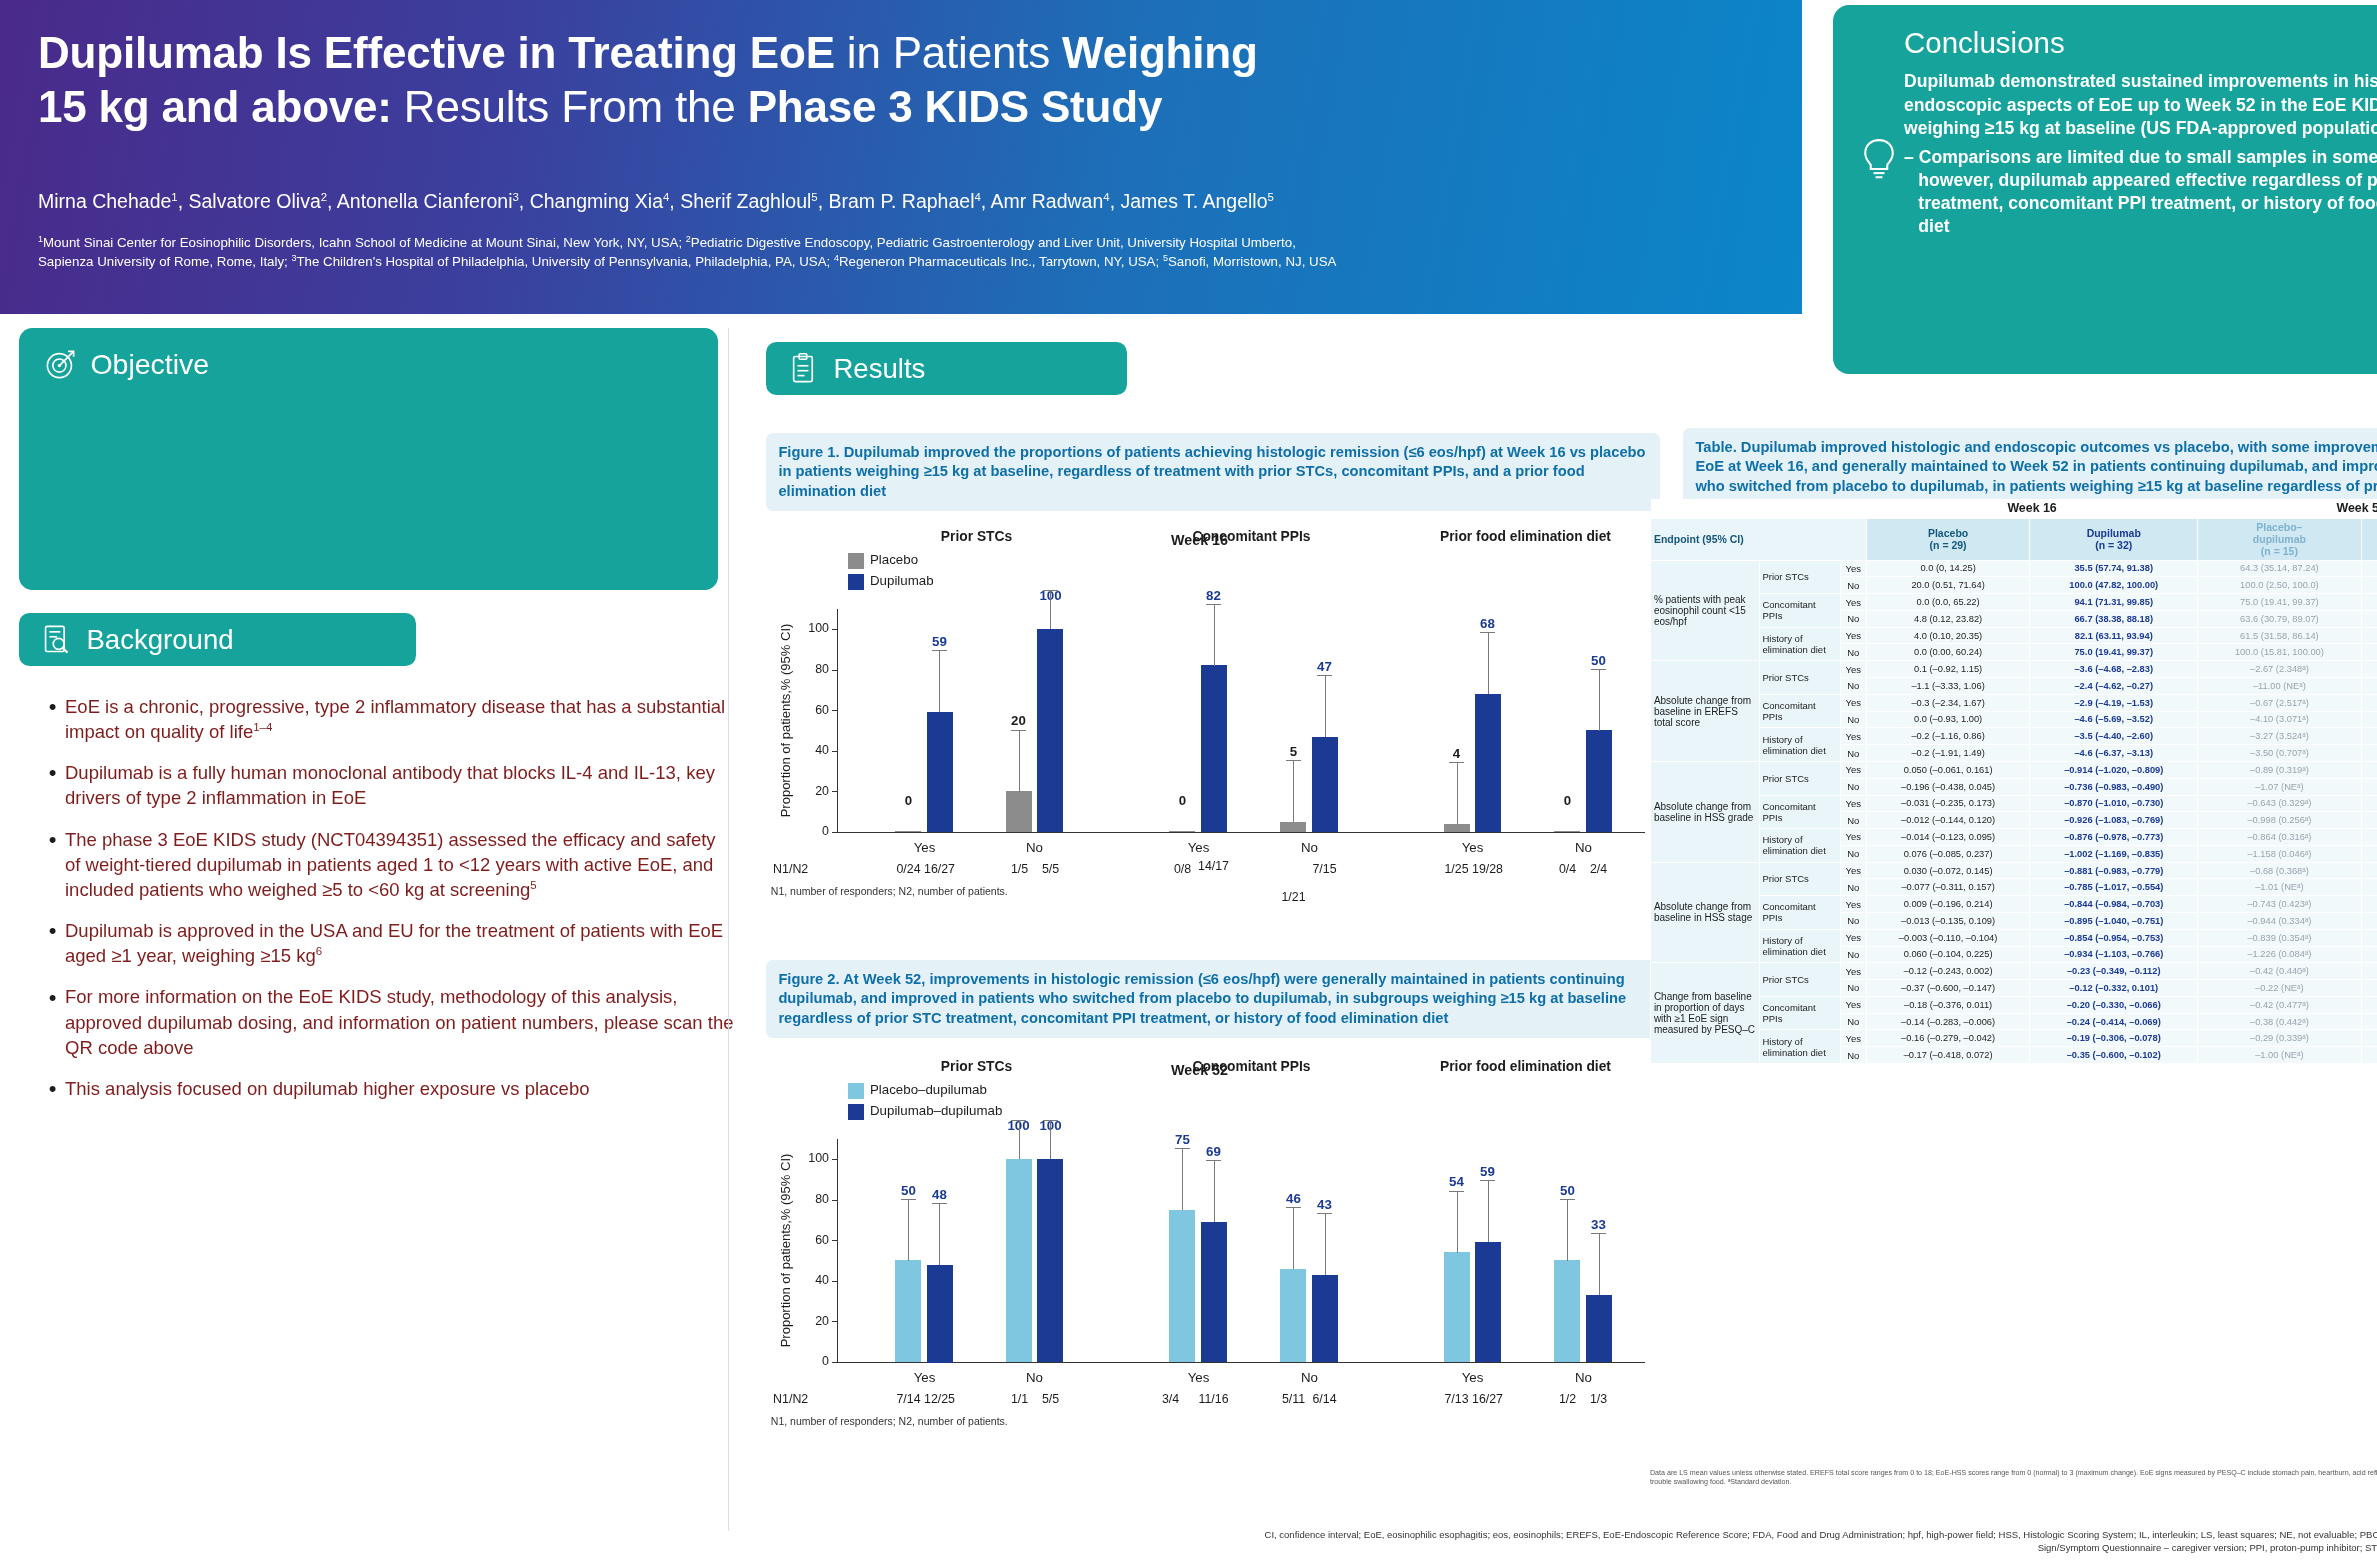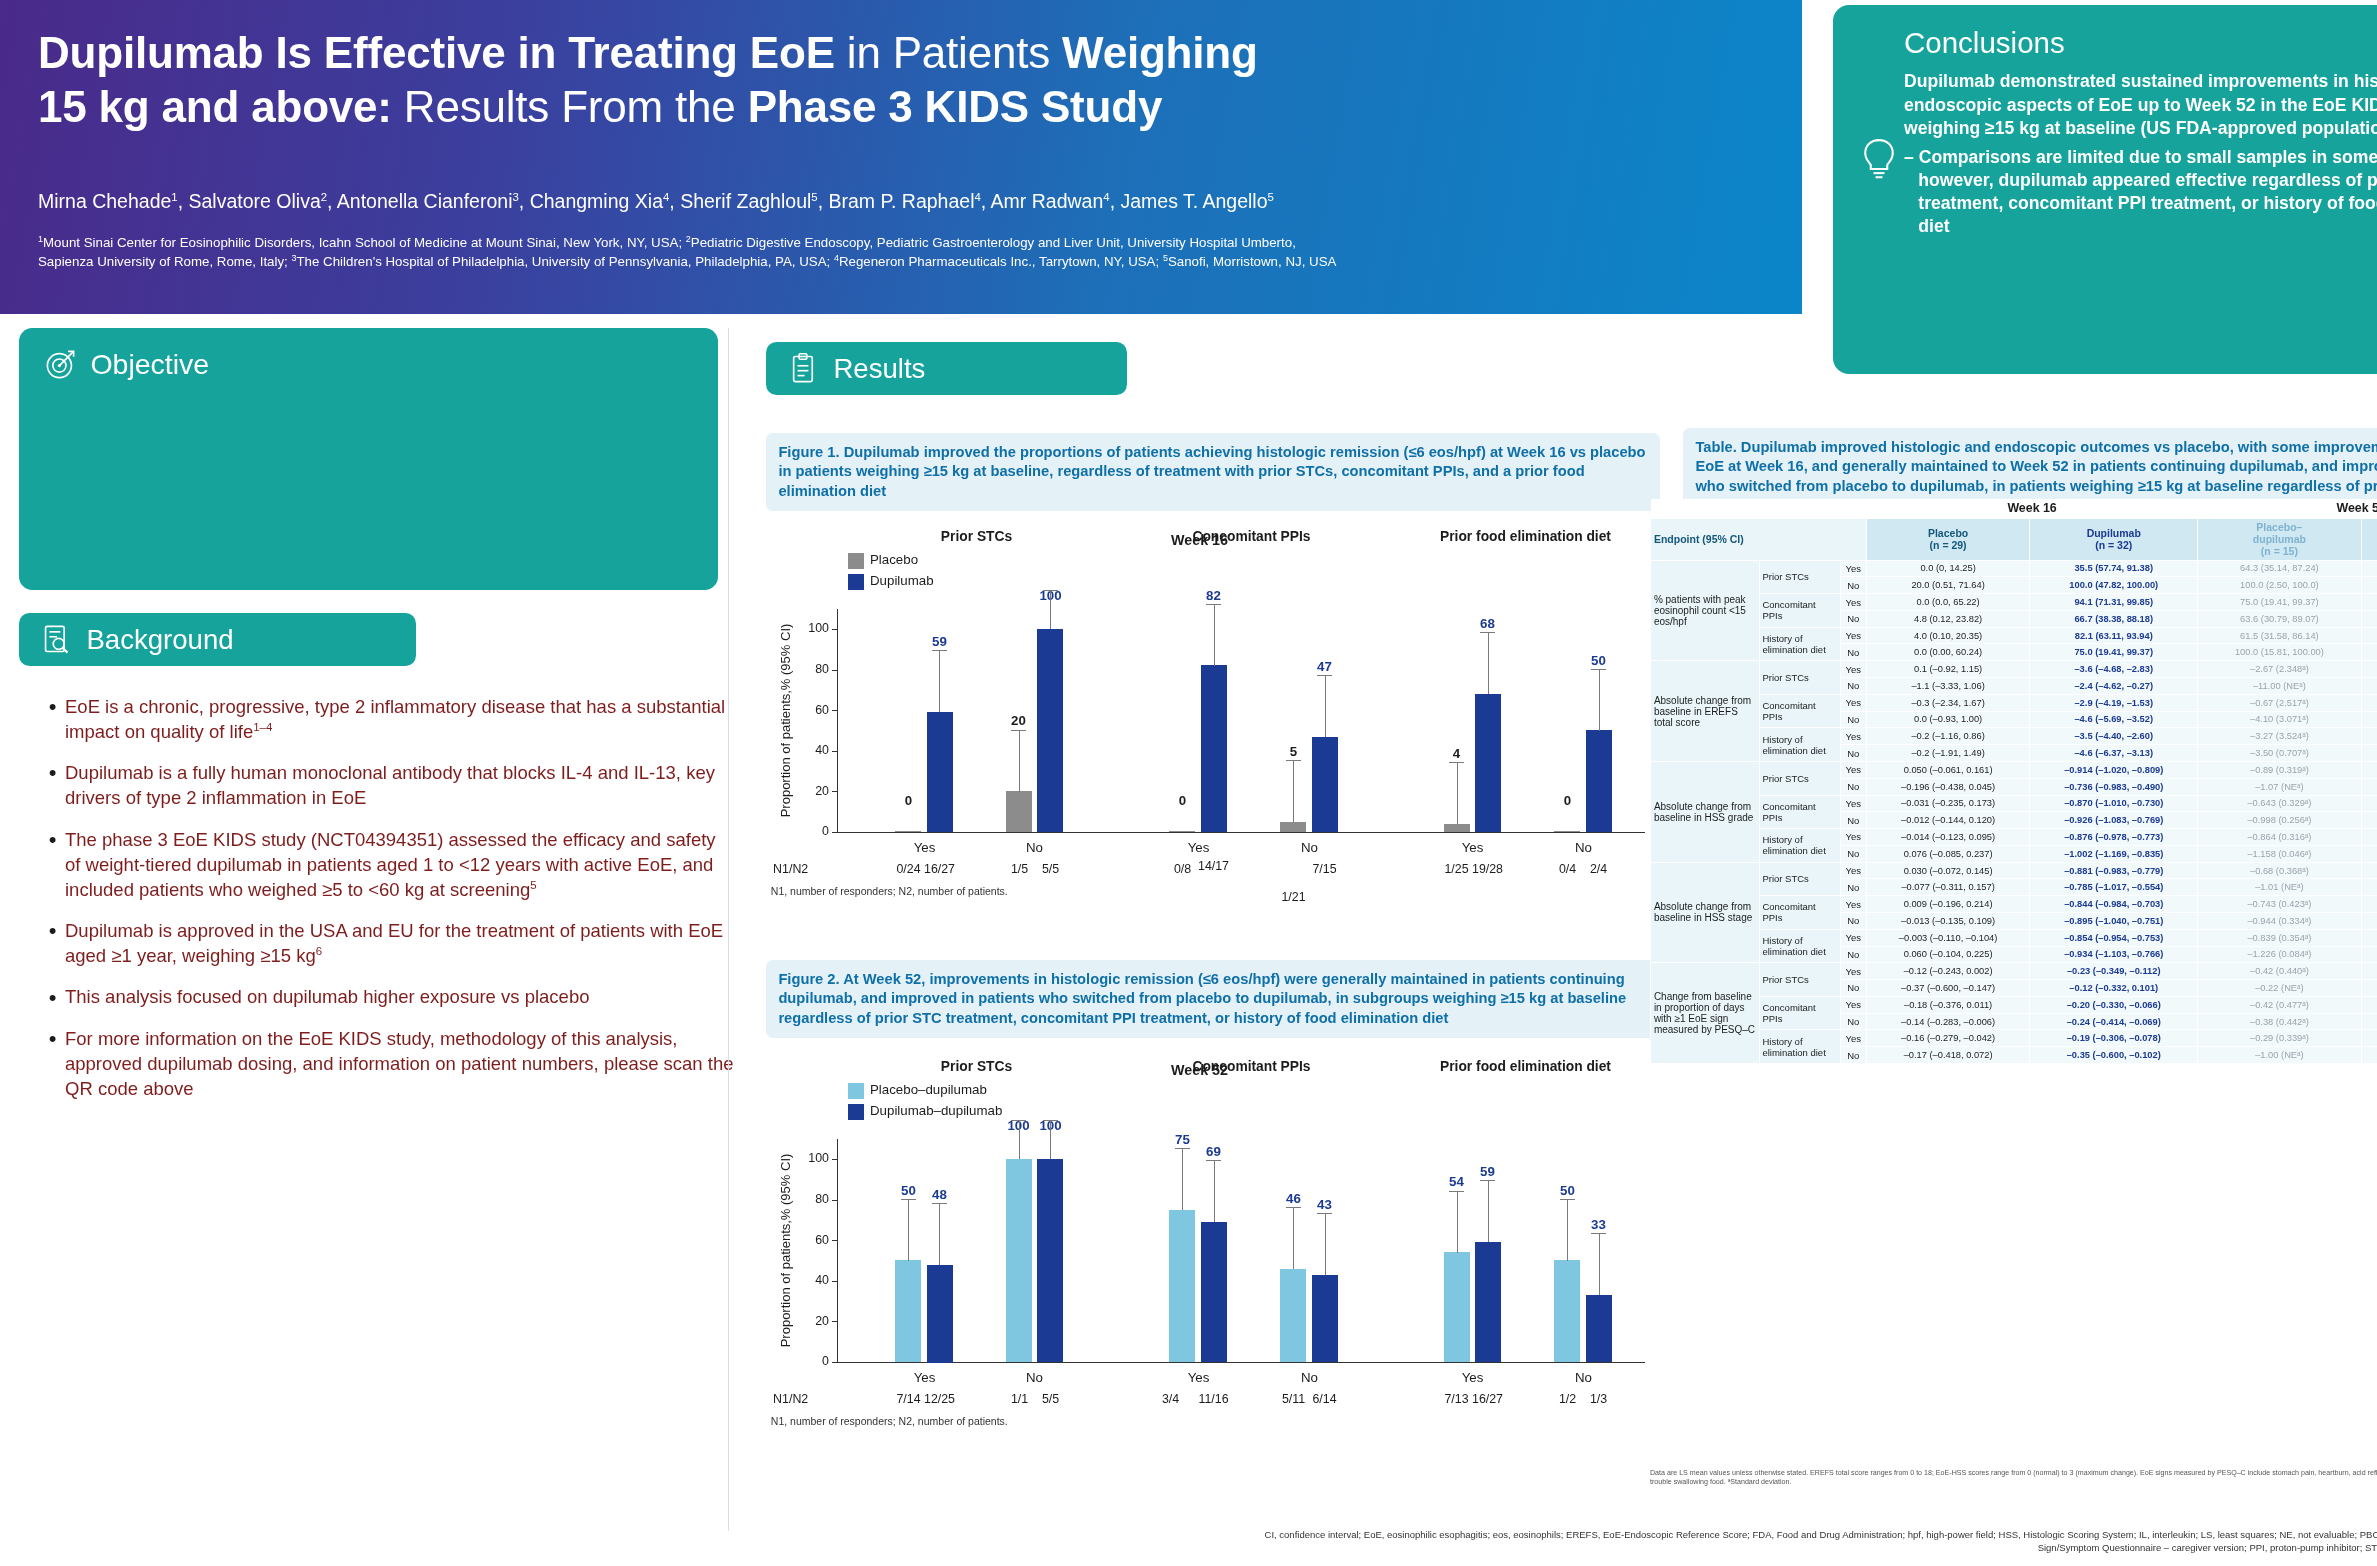--- a/index.html
+++ b/index.html
@@ -193,22 +193,22 @@
     <line x1="43" y1="47" x2="52" y2="56" stroke="#fff" stroke-width="4"></line>
   </svg>
   <h2>Background</h2>
 </div>
 <div class="bg-list">
   <ul>
     <li>EoE is a chronic, progressive, type 2 inflammatory disease that has a substantial impact on quality of life<sup>1–4</sup></li>
     <li>Dupilumab is a fully human monoclonal antibody that blocks IL-4 and IL-13, key drivers of type 2 inflammation in EoE</li>
     <li>The phase 3 EoE KIDS study (NCT04394351) assessed the efficacy and safety of weight-tiered dupilumab in patients aged 1 to &lt;12 years with active EoE, and included patients who weighed ≥5 to &lt;60 kg at screening<sup>5</sup></li>
     <li>Dupilumab is approved in the USA and EU for the treatment of patients with EoE aged ≥1 year, weighing ≥15 kg<sup>6</sup></li>
+    <li>For more information on the EoE KIDS study, methodology of this analysis, approved dupilumab dosing, and information on patient numbers, please scan the QR code above</li>
     <li>This analysis focused on dupilumab higher exposure vs placebo</li>
-    <li>For more information on the EoE KIDS study, methodology of this analysis, approved dupilumab dosing, and information on patient numbers, please scan the QR code above</li>
   </ul>
 </div>
 <div class="left-divider"></div>
 
 <div class="results-tab">
   <svg class="icon-circle" viewBox="0 0 64 64">
     <rect x="14" y="10" width="34" height="46" fill="none" stroke="#fff" stroke-width="3" rx="3"></rect>
     <rect x="24" y="5" width="14" height="10" fill="none" stroke="#fff" stroke-width="3" rx="2"></rect>
     <line x1="21" y1="27" x2="41" y2="27" stroke="#fff" stroke-width="3"></line>
     <line x1="21" y1="36" x2="41" y2="36" stroke="#fff" stroke-width="3"></line>

